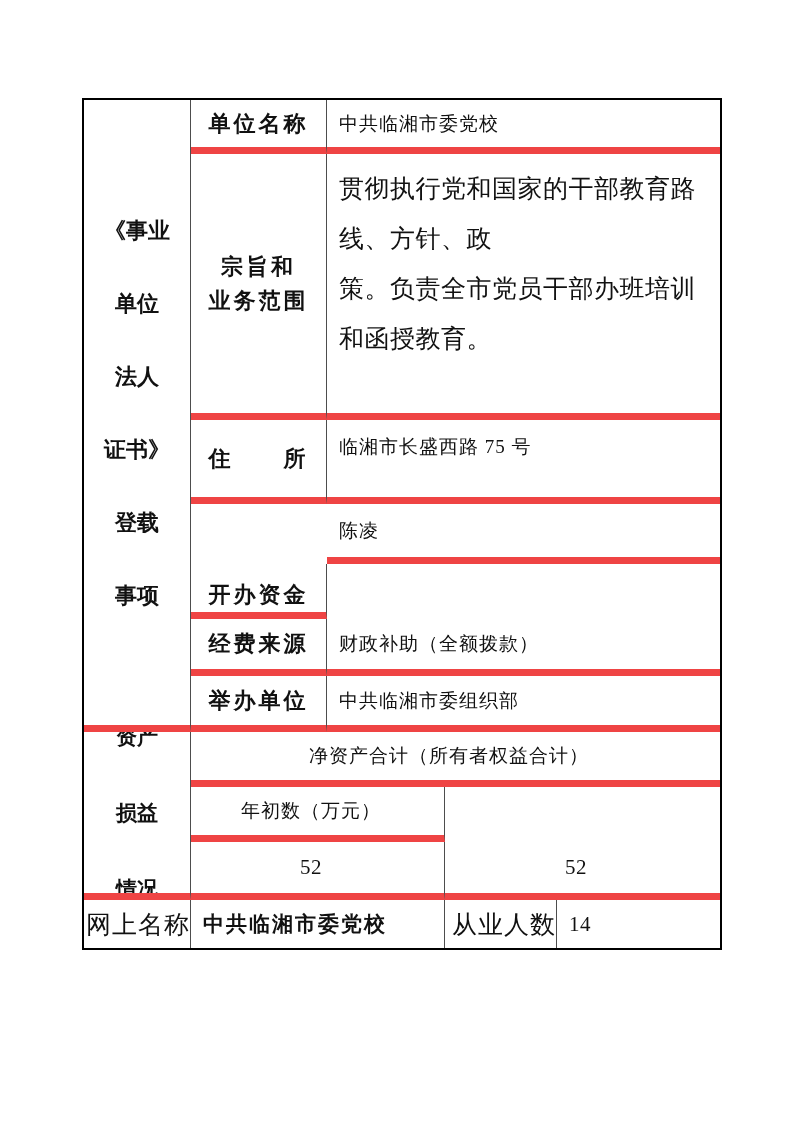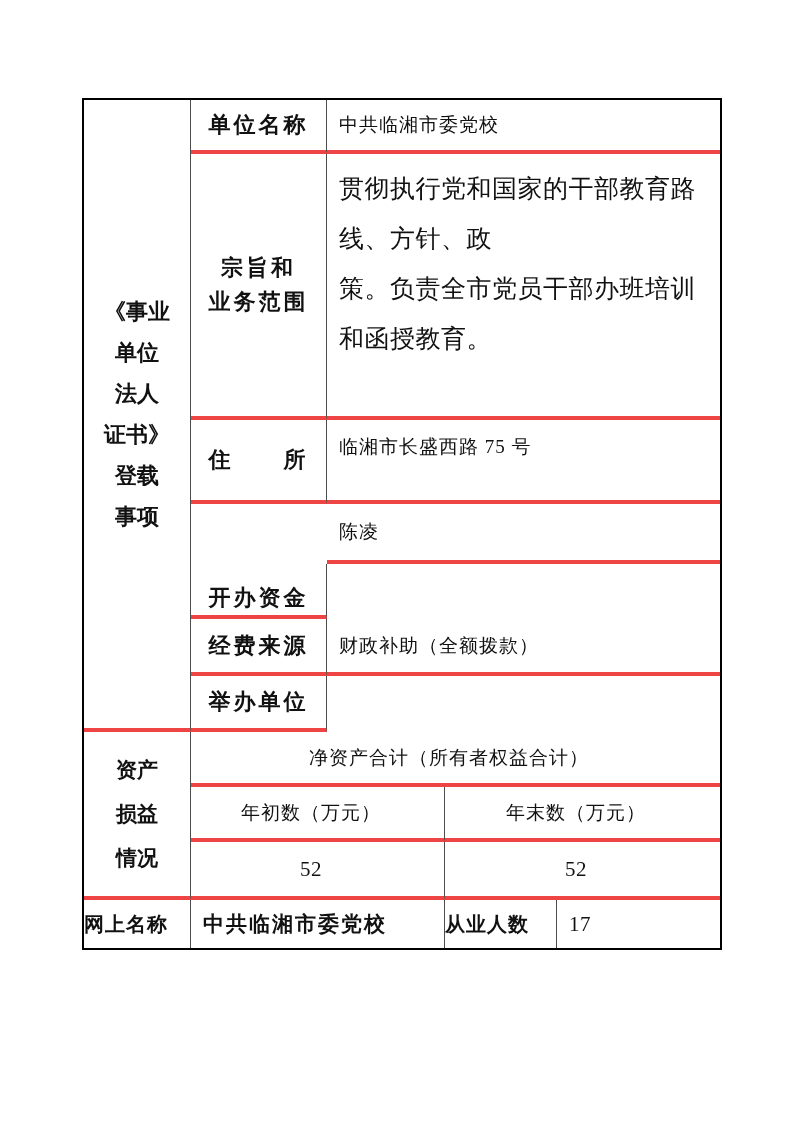--- a/index.html
+++ b/index.html
@@ -24,36 +24,37 @@
     height: 852px;
     box-sizing: border-box;
     border: 2px solid #000000;
     display: grid;
     grid-template-columns: 107px 136px 118px 112px 163px;
     grid-template-rows: 54px 266px 84px 60px 55px 57px 56px 55px 55px 58px 48px;
   }
   .cell {
     box-sizing: border-box;
     border-right: 1px solid #4d4d4d;
-    border-bottom: 4px solid #ef4444;
+    border-bottom: 7px solid #ef4444;
     display: flex;
     align-items: center;
     overflow: hidden;
   }
   .no-br { border-right: none; }
   .no-bb { border-bottom: none; }
 
   
   .vhead {
     flex-direction: column;
     justify-content: center;
     font-weight: bold;
     font-size: 22px;
     line-height: 41px;
     text-align: center;
+    gap: 32px;
   }
   .vhead-assets {
     font-size: 21px;
     line-height: 44px;
   }
 
   
   .lbl {
     justify-content: center;
     font-weight: bold;
@@ -87,23 +88,23 @@
     justify-content: center;
     padding-left: 0;
     padding-right: 13px;
     text-align: center;
   }
   .num {
     font-size: 21px;
     letter-spacing: 0.5px;
   }
   .lbl-small {
-    justify-content: flex-start;
-    font-weight: bold;
-    font-size: 20px;
+    justify-content: flex-end;
+    font-weight: normal;
+    font-size: 25px;
     letter-spacing: 1px;
     text-align: center;
   }
   .val-bold {
     font-weight: bold;
     font-size: 21px;
     letter-spacing: 2px;
   }
 </style>
 </head>
@@ -155,52 +156,52 @@
     <div class="cell lbl" style="grid-column:2/3; grid-row:6/7;">
       <span>经费来源</span>
     </div>
     <div class="cell val no-br" style="grid-column:3/6; grid-row:6/7;">
       <span>财政补助（全额拨款）</span>
     </div>
 
     <div class="cell lbl" style="grid-column:2/3; grid-row:7/8;">
       <span>举办单位</span>
     </div>
+    <div class="cell val no-br" style="grid-column:3/6; grid-row:7/8;">
+      <span>中共临湘市委组织部</span>
+    </div>
 
     <div class="cell vhead vhead-assets" style="grid-column:1/2; grid-row:8/11;">
       <span>资产</span>
       <span>损益</span>
       <span>情况</span>
     </div>
 
     <div class="cell val val-center no-br" style="grid-column:2/6; grid-row:8/9;">
       <span>净资产合计（所有者权益合计）</span>
     </div>
 
     <div class="cell val val-center" style="grid-column:2/4; grid-row:9/10;">
       <span>年初数（万元）</span>
     </div>
-    <div class="cell val val-center no-br" style="grid-column:4/6; grid-row:9/10;">
-      <span>年末数（万元）</span>
-    </div>
 
     <div class="cell val val-center num" style="grid-column:2/4; grid-row:10/11;">
       <span>52</span>
     </div>
     <div class="cell val val-center num no-br" style="grid-column:4/6; grid-row:10/11;">
       <span>52</span>
     </div>
 
     <div class="cell lbl-small no-bb" style="grid-column:1/2; grid-row:11/12;">
       <span>网上名称</span>
     </div>
     <div class="cell val val-bold no-bb" style="grid-column:2/4; grid-row:11/12;">
       <span>中共临湘市委党校</span>
     </div>
     <div class="cell lbl-small no-bb" style="grid-column:4/5; grid-row:11/12;">
       <span>从业人数</span>
     </div>
     <div class="cell val num no-br no-bb" style="grid-column:5/6; grid-row:11/12;">
-      <span>17</span>
+      <span>14</span>
     </div>
 
   </div>
 </div>
 
 </body></html>

